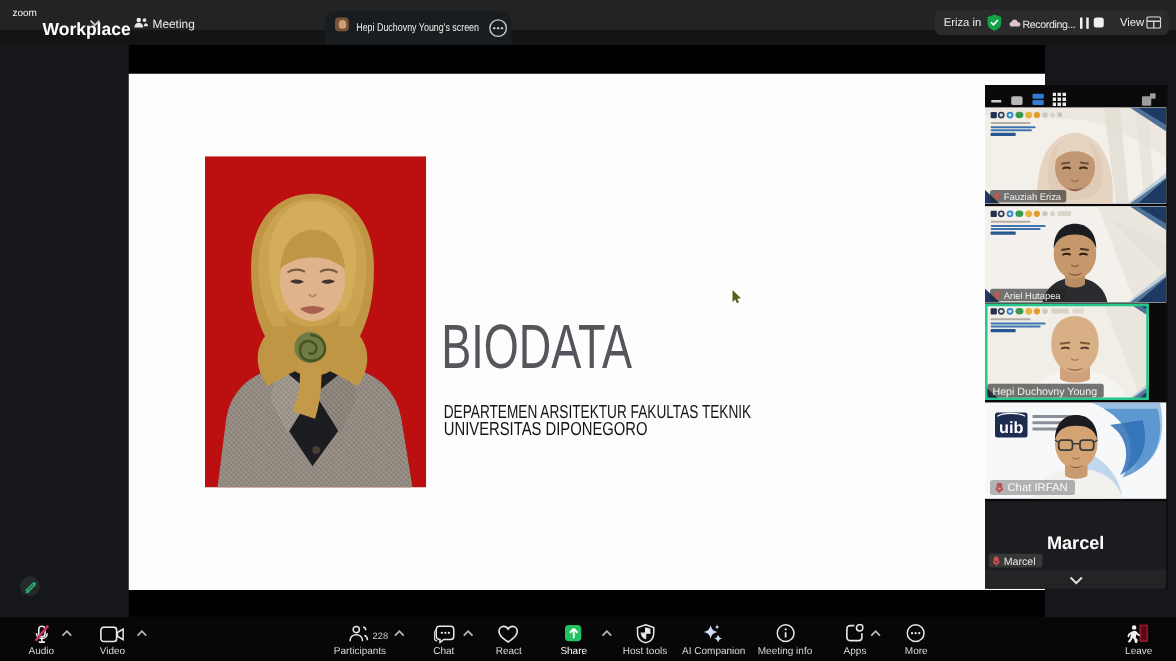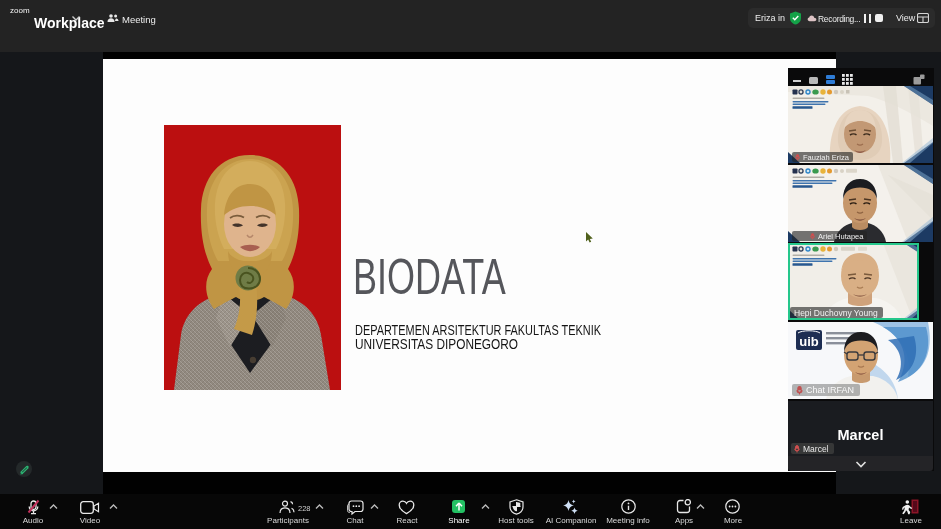--- a/index.html
+++ b/index.html
@@ -66,35 +66,47 @@
 
   <div class="abs" style="left:252px;top:263px;font-size:15px;color:#151515;transform:scaleX(0.728);transform-origin:0 0;white-space:nowrap;line-height:1;">DEPARTEMEN ARSITEKTUR FAKULTAS TEKNIK</div>
   <div class="abs" style="left:252px;top:277px;font-size:15px;color:#151515;transform:scaleX(0.79);transform-origin:0 0;white-space:nowrap;line-height:1;">UNIVERSITAS DIPONEGORO</div>
 
   <svg class="abs" style="left:482px;top:173px;" width="9" height="11" viewBox="0 0 9 11" xmlns="http://www.w3.org/2000/svg">
     <path d="M1,0 L1,9.5 L3.2,7.5 L4.6,10.5 L6.2,9.8 L4.8,6.9 L7.8,6.6 Z" fill="#50611c"></path>
   </svg>
 
 </div>
 
-<div class="abs" style="left:0;top:0;width:941px;height:52px;background:#232323;">
+<div class="abs" style="left:0;top:0;width:941px;height:24px;background:#232323;">
   <div class="abs" style="left:10px;top:6px;color:#f5f5f5;font-size:8px;">zoom</div>
   <div class="abs" style="left:10px;top:15px;color:#ffffff;font-size:14px;font-weight:bold;margin-left:24px;">Workplace</div>
   <svg class="abs" style="left:71px;top:15px;" width="10" height="7" viewBox="0 0 10 7">
       <path d="M1.5,1.5 L5,5 L8.5,1.5" stroke="#cfcfcf" stroke-width="1.4" fill="none"></path>
     </svg>
 
   <svg class="abs" style="left:107px;top:13px;" width="12" height="11" viewBox="0 0 12 11">
     <circle cx="4" cy="3" r="1.8" fill="#e8e8e8"></circle>
       <circle cx="8.6" cy="3" r="1.5" fill="#e8e8e8"></circle>
     <path d="M0.5,9 C0.5,6.4 2,5.2 4,5.2 C6,5.2 7.5,6.4 7.5,9 Z" fill="#e8e8e8"></path>
     <path d="M8,8 C8.2,6.2 9,5.6 9.4,5.6 C10.6,5.6 11.4,6.6 11.5,8 Z" fill="#e8e8e8"></path>
   </svg>
   <div class="abs" style="left:122px;top:14px;color:#ededed;font-size:9.5px;">Meeting</div>
 
+  <div class="abs" style="left:260px;top:9px;width:149px;height:27px;background:#1a1d1f;border-radius:8px 8px 0 0;">
+    <div class="abs" style="left:8px;top:5px;width:11px;height:11px;border-radius:3px;background:#7a5236;overflow:hidden;">
+      <div style="position:absolute;left:2.5px;top:2px;width:6px;height:7px;border-radius:50% 50% 40% 40%;background:#c9a078;"></div>
+    </div>
+    <div class="abs" style="left:25px;top:8px;color:#f0f0f0;font-size:9px;white-space:nowrap;transform:scaleX(0.79);transform-origin:0 0;">Hepi Duchovny Young's screen</div>
+    <svg class="abs" style="left:131px;top:5.5px;" width="15" height="15" viewBox="0 0 15 15">
+      <circle cx="7.5" cy="7.5" r="6.6" stroke="#c9c9c9" stroke-width="1.1" fill="none"></circle>
+      <circle cx="4.4" cy="7.5" r="0.95" fill="#c9c9c9"></circle>
+        <circle cx="7.5" cy="7.5" r="0.95" fill="#c9c9c9"></circle>
+        <circle cx="10.6" cy="7.5" r="0.95" fill="#c9c9c9"></circle>
+    </svg>
+  </div>
 
   <div class="abs" style="left:748px;top:8px;width:187px;height:20px;background:#2b2b2b;border-radius:5px;"></div>
   <div class="abs" style="left:755px;top:13px;color:#ededed;font-size:9px;">Eriza in</div>
   <svg class="abs" style="left:789px;top:11px;" width="13" height="14" viewBox="0 0 13 14">
     <path d="M6.5,0.5 L12,2.5 L12,7 C12,10.5 9.5,12.8 6.5,13.5 C3.5,12.8 1,10.5 1,7 L1,2.5 Z" fill="#14a248"></path>
     <path d="M3.8,6.8 L5.8,8.8 L9.3,5" stroke="#ffffff" stroke-width="1.4" fill="none"></path>
   </svg>
   <svg class="abs" style="left:807px;top:14.5px;" width="10" height="7" viewBox="0 0 12 9">
     <path d="M3,8 C1.3,8 0.4,6.8 0.4,5.6 C0.4,4.4 1.2,3.5 2.4,3.3 C2.7,1.9 3.9,0.8 5.5,0.8 C7.2,0.8 8.5,1.9 8.8,3.4 C10.4,3.4 11.6,4.4 11.6,5.8 C11.6,7.1 10.5,8 9,8 Z" fill="#ddc3c5"></path>
   </svg>
@@ -215,21 +227,21 @@
       <circle cx="41.5" cy="6" r="2.5" fill="#e59a2f"></circle>
       <circle cx="48" cy="6" r="2.2" fill="#cfc8bc"></circle>
       <circle cx="54" cy="6" r="2" fill="#d8d2c6"></circle>
       <rect x="58" y="3.8" width="11" height="4" rx="0.8" fill="#dcd6ca"></rect>
     </g>
     <rect x="4.5" y="11.5" width="32" height="1.6" rx="0.8" fill="#b2aea6"></rect>
     <rect x="4.5" y="15" width="44" height="1.5" rx="0.75" fill="#3f74ae"></rect>
     <rect x="4.5" y="17.4" width="40" height="1.5" rx="0.75" fill="#3f74ae"></rect>
     <rect x="4.5" y="20.2" width="20" height="2.6" rx="0.5" fill="#27578f"></rect>
   </svg>
-  <div class="abs" style="left:4px;top:66px;height:10px;background:rgba(35,35,35,0.62);border-radius:2px;display:flex;align-items:center;padding:0 4px 0 18px;">
+  <div class="abs" style="left:4px;top:66px;height:10px;background:rgba(35,35,35,0.62);border-radius:2px;display:flex;align-items:center;padding:0 4px 0 3px;">
     <svg width="5" height="7" viewBox="0 0 6 8">
         <path d="M3,0.5 C3.9,0.5 4.5,1.1 4.5,2 L4.5,4 C4.5,4.9 3.9,5.5 3,5.5 C2.1,5.5 1.5,4.9 1.5,4 L1.5,2 C1.5,1.1 2.1,0.5 3,0.5 Z M0.7,3.8 C0.7,5.1 1.7,6.1 3,6.1 C4.3,6.1 5.3,5.1 5.3,3.8 M3,6.3 L3,7.5" stroke="#d05050" stroke-width="0.9" fill="#d05050"></path>
       </svg>
     <span style="color:#f0f0f0;font-size:7.5px;margin-left:3px;">Ariel Hutapea</span>
   </div>
 </div>
 
 <div class="abs" style="left:788px;top:243px;width:131px;height:77px;overflow:hidden;background:#f2efe9;outline:2px solid #25c78b;outline-offset:-2px;">
   <svg width="145" height="77" viewBox="0 0 145 77" xmlns="http://www.w3.org/2000/svg">
     <rect width="145" height="77" fill="#f1eee8"></rect>

